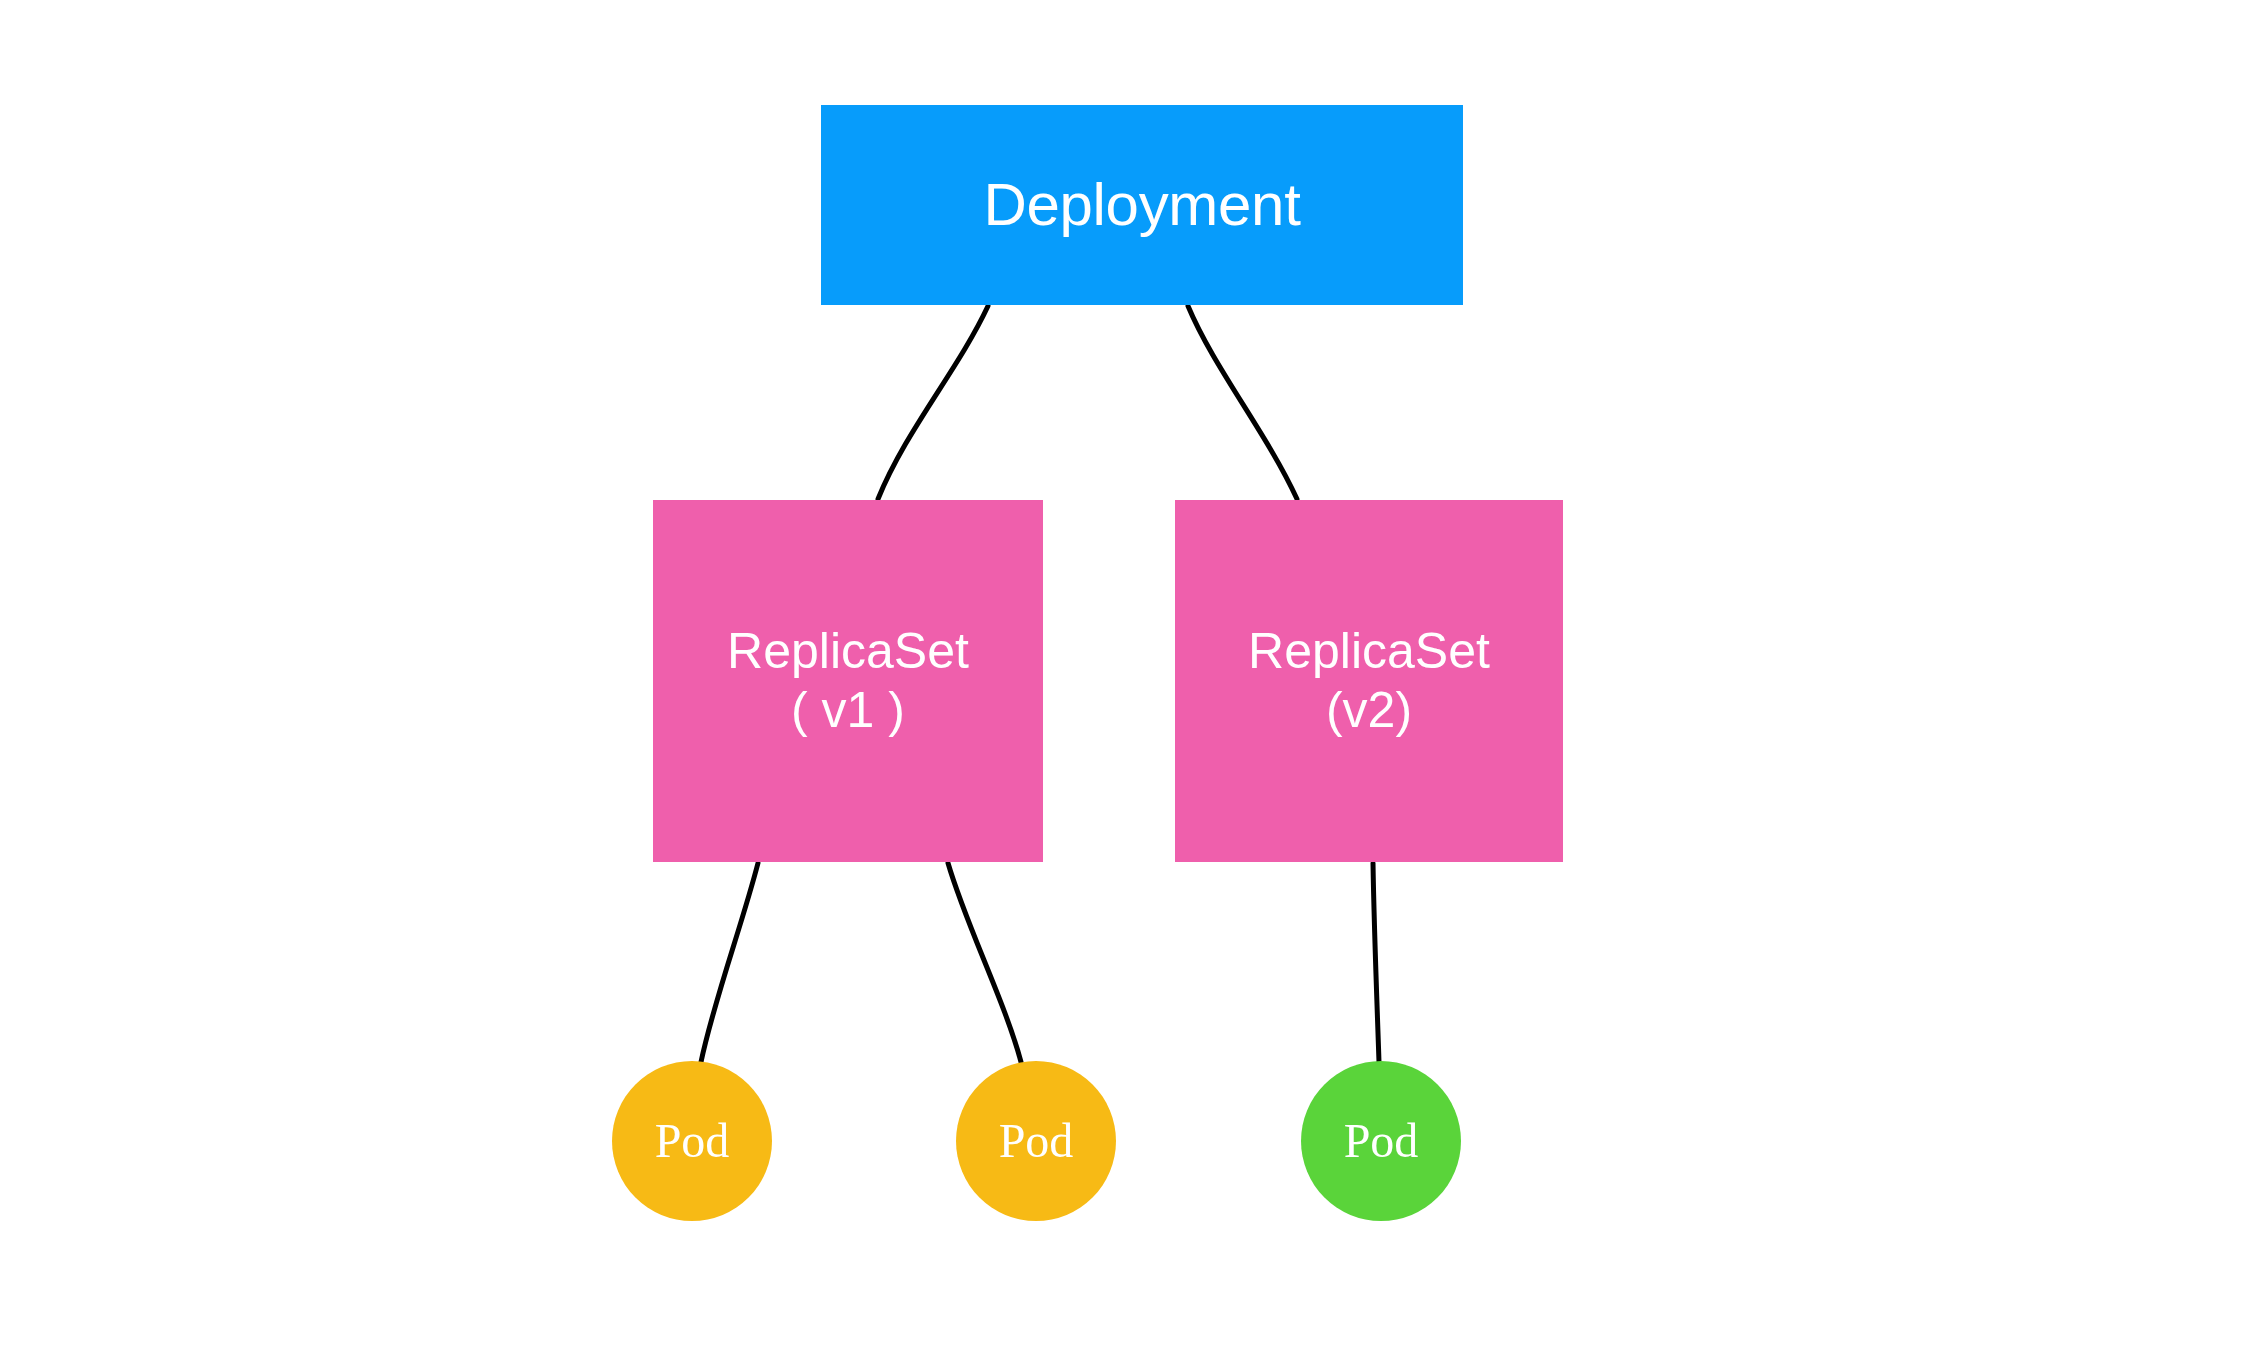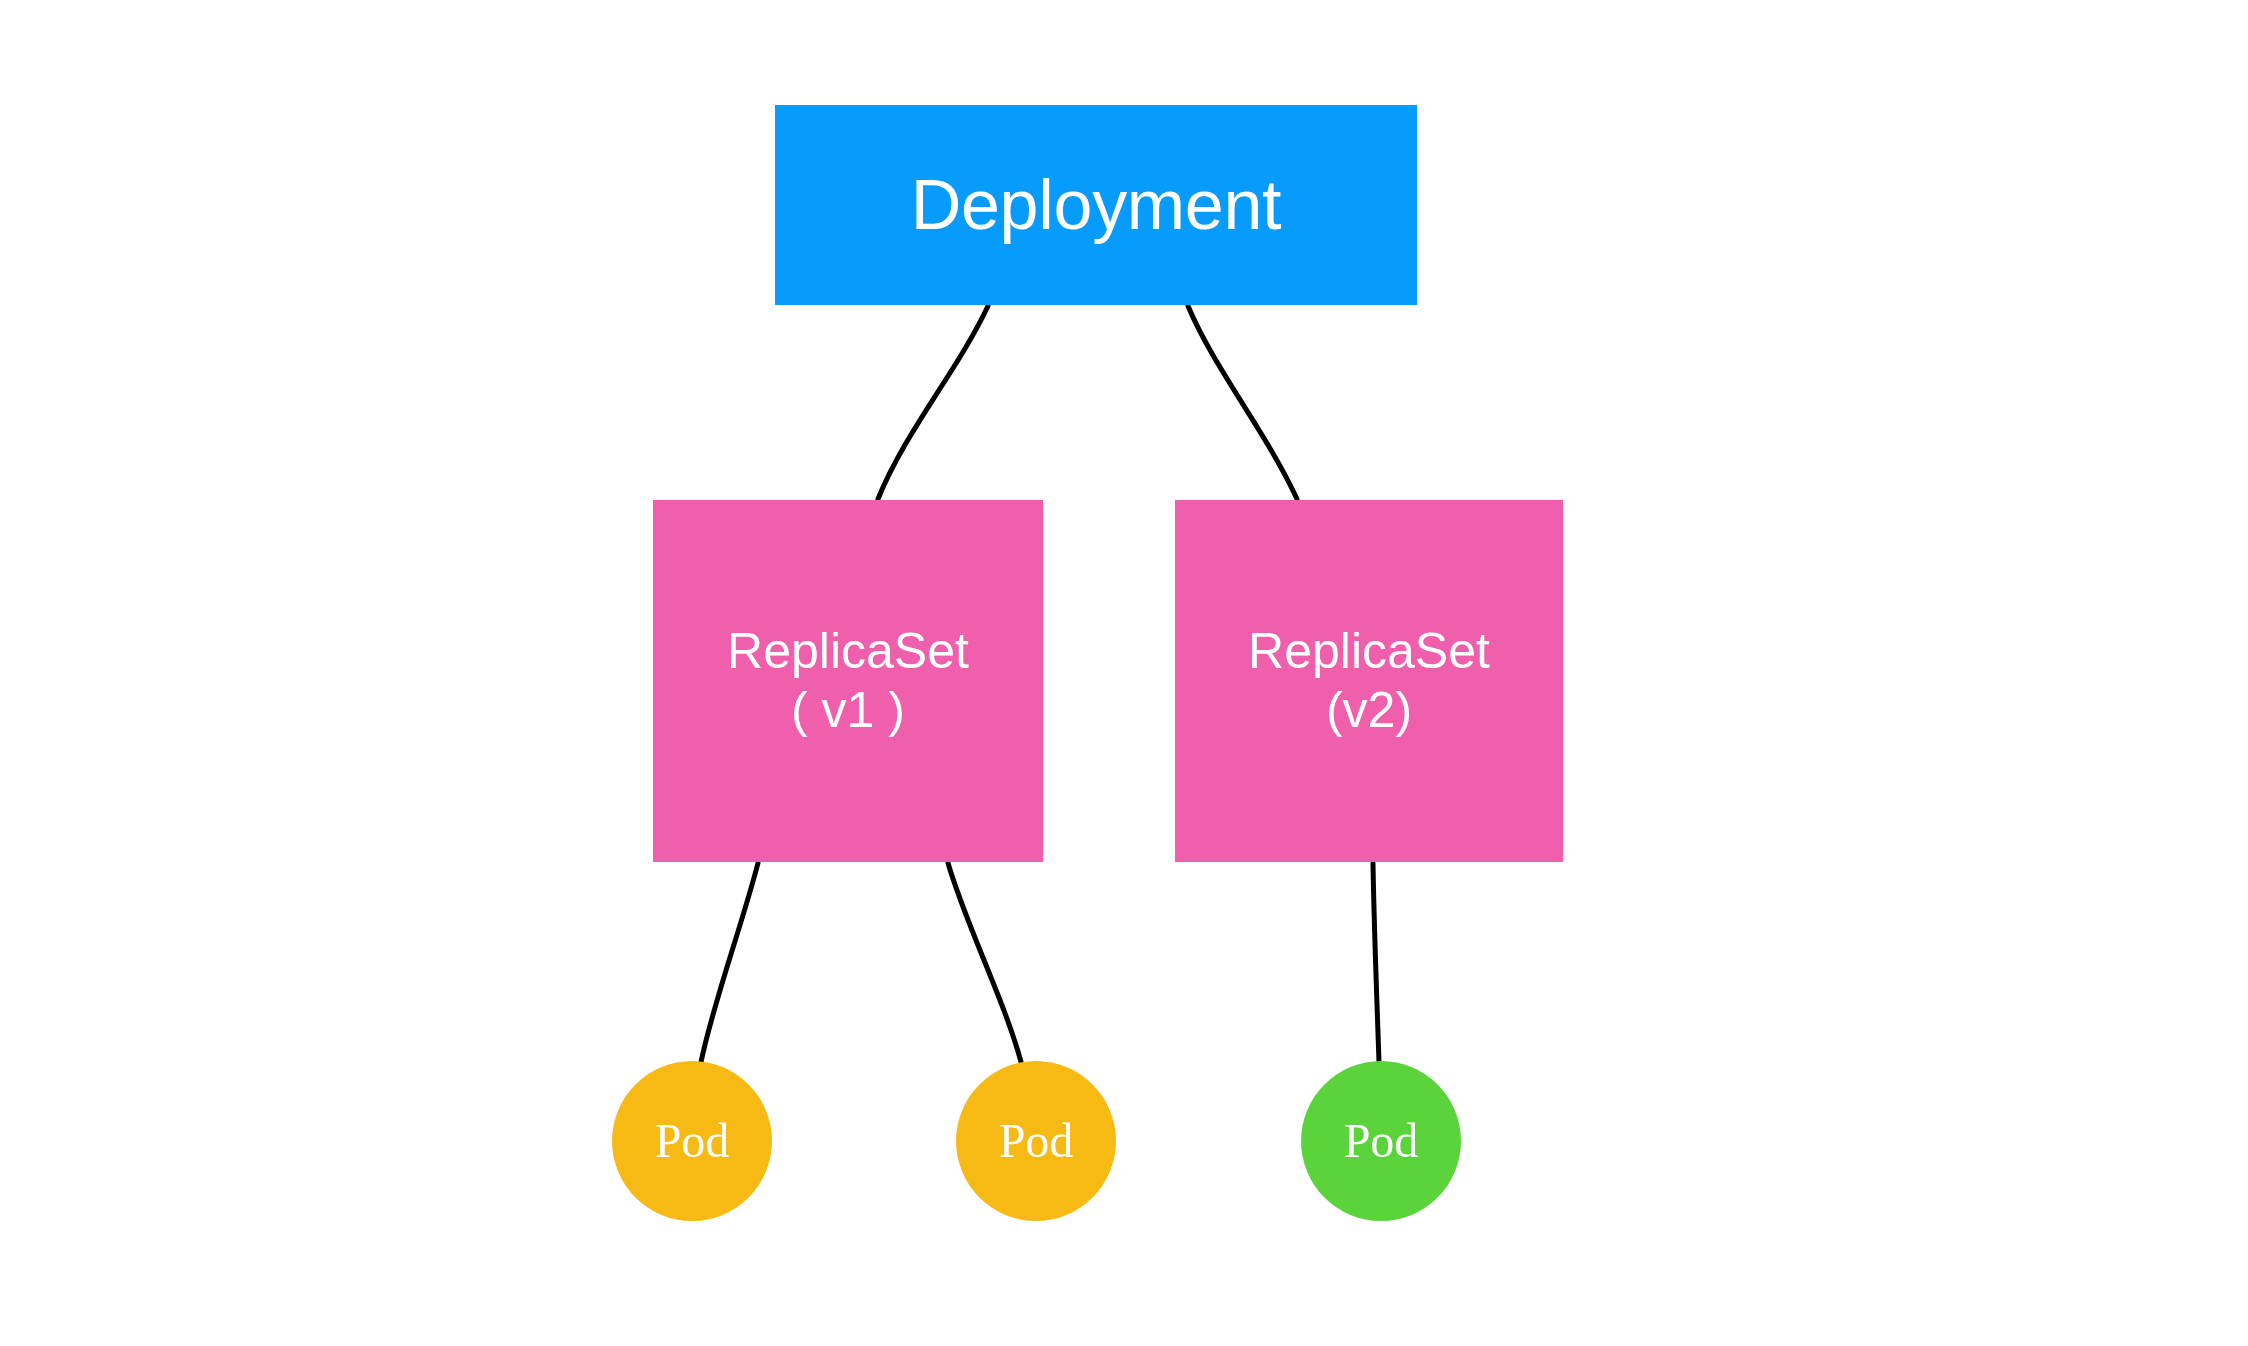--- a/index.html
+++ b/index.html
@@ -34,26 +34,26 @@
     justify-content: center;
     text-align: center;
     color: #ffffff;
     line-height: 1.18;
     box-sizing: border-box;
   }
   .node-rect { }
   .node-circle { border-radius: 50%; font-family: Liberation Serif, serif; }
 
   #node-deployment {
-    left: 775px;
+    left: 821px;
     top: 105px;
     width: 642px;
     height: 200px;
     background: #079CFB;
-    font-size: 70px;
+    font-size: 60px;
     font-weight: 400;
     letter-spacing: -0.3px;
   }
   #node-replicaset-v1 {
     left: 653px;
     top: 500px;
     width: 390px;
     height: 362px;
     background: #EF5FAC;
     font-size: 50px;

